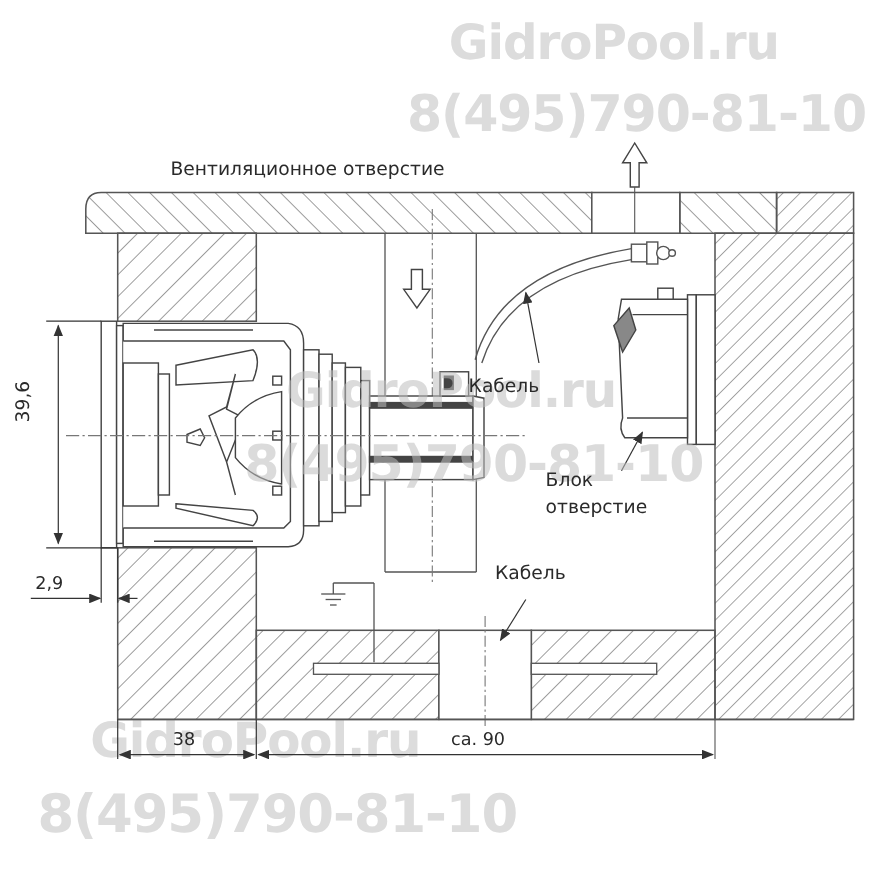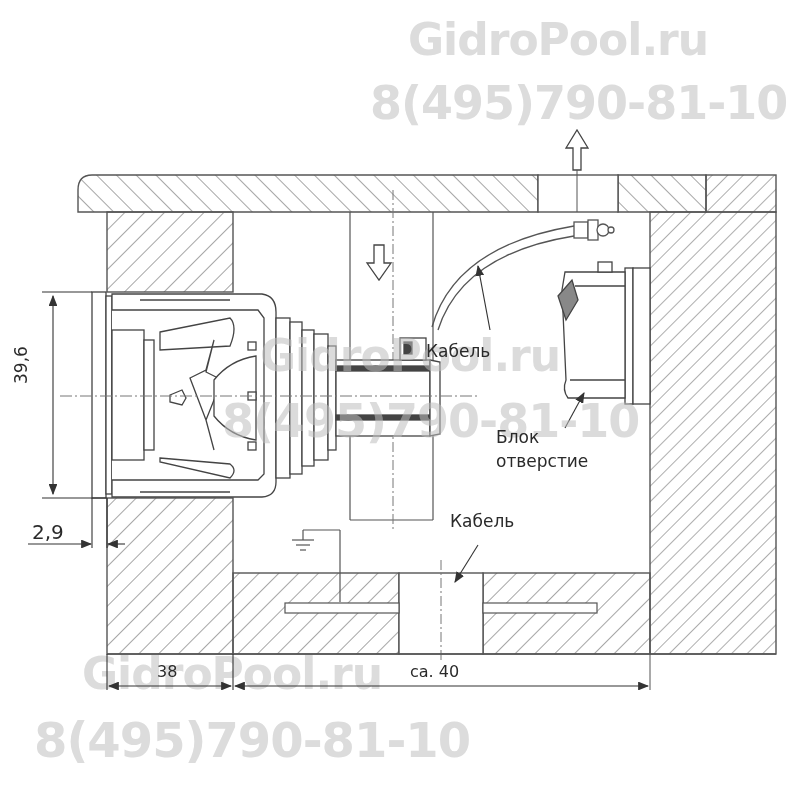--- a/index.html
+++ b/index.html
@@ -174,22 +174,23 @@
       <line x1="107" y1="654" x2="107" y2="690"></line>
       <line x1="233" y1="654" x2="233" y2="690"></line>
       <line x1="109" y1="686" x2="231" y2="686" marker-start="url(#arrStart)" marker-end="url(#arrEnd)"></line>
       <line x1="235" y1="686" x2="648" y2="686" marker-start="url(#arrStart)" marker-end="url(#arrEnd)"></line>
     </g>
   </svg>
 
   <div class="wmark" style="left:260px; top:330px; font-size:44px; color:rgba(190,190,190,0.55);">GidroPool.ru</div>
   <div class="wmark" style="left:222px; top:394px; font-size:46px; color:rgba(190,190,190,0.55);">8(495)790-81-10</div>
 
+  <div class="lbl" style="left:155px; top:145px;">Вентиляционное отверстие</div>
   <div class="lbl" style="left:426px; top:342px;">Кабель</div>
   <div class="lbl" style="left:496px; top:428px;">Блок</div>
   <div class="lbl" style="left:496px; top:452px;">отверстие</div>
   <div class="lbl" style="left:450px; top:512px;">Кабель</div>
 
   <div class="lbl" style="left:12px; top:384px; transform: rotate(-90deg); transform-origin: left top; font-size:17px;">39,6</div>
-  <div class="lbl" style="left:32px; top:521px; font-size:20px;">2,9</div>
+  <div class="lbl" style="left:32px; top:521px; font-size:16px;">2,9</div>
   <div class="lbl" style="left:157px; top:663px; font-size:16px;">38</div>
-  <div class="lbl" style="left:410px; top:663px; font-size:16px;">ca. 40</div>
+  <div class="lbl" style="left:410px; top:663px; font-size:16px;">ca. 90</div>
 </div>
 
 </body></html>

